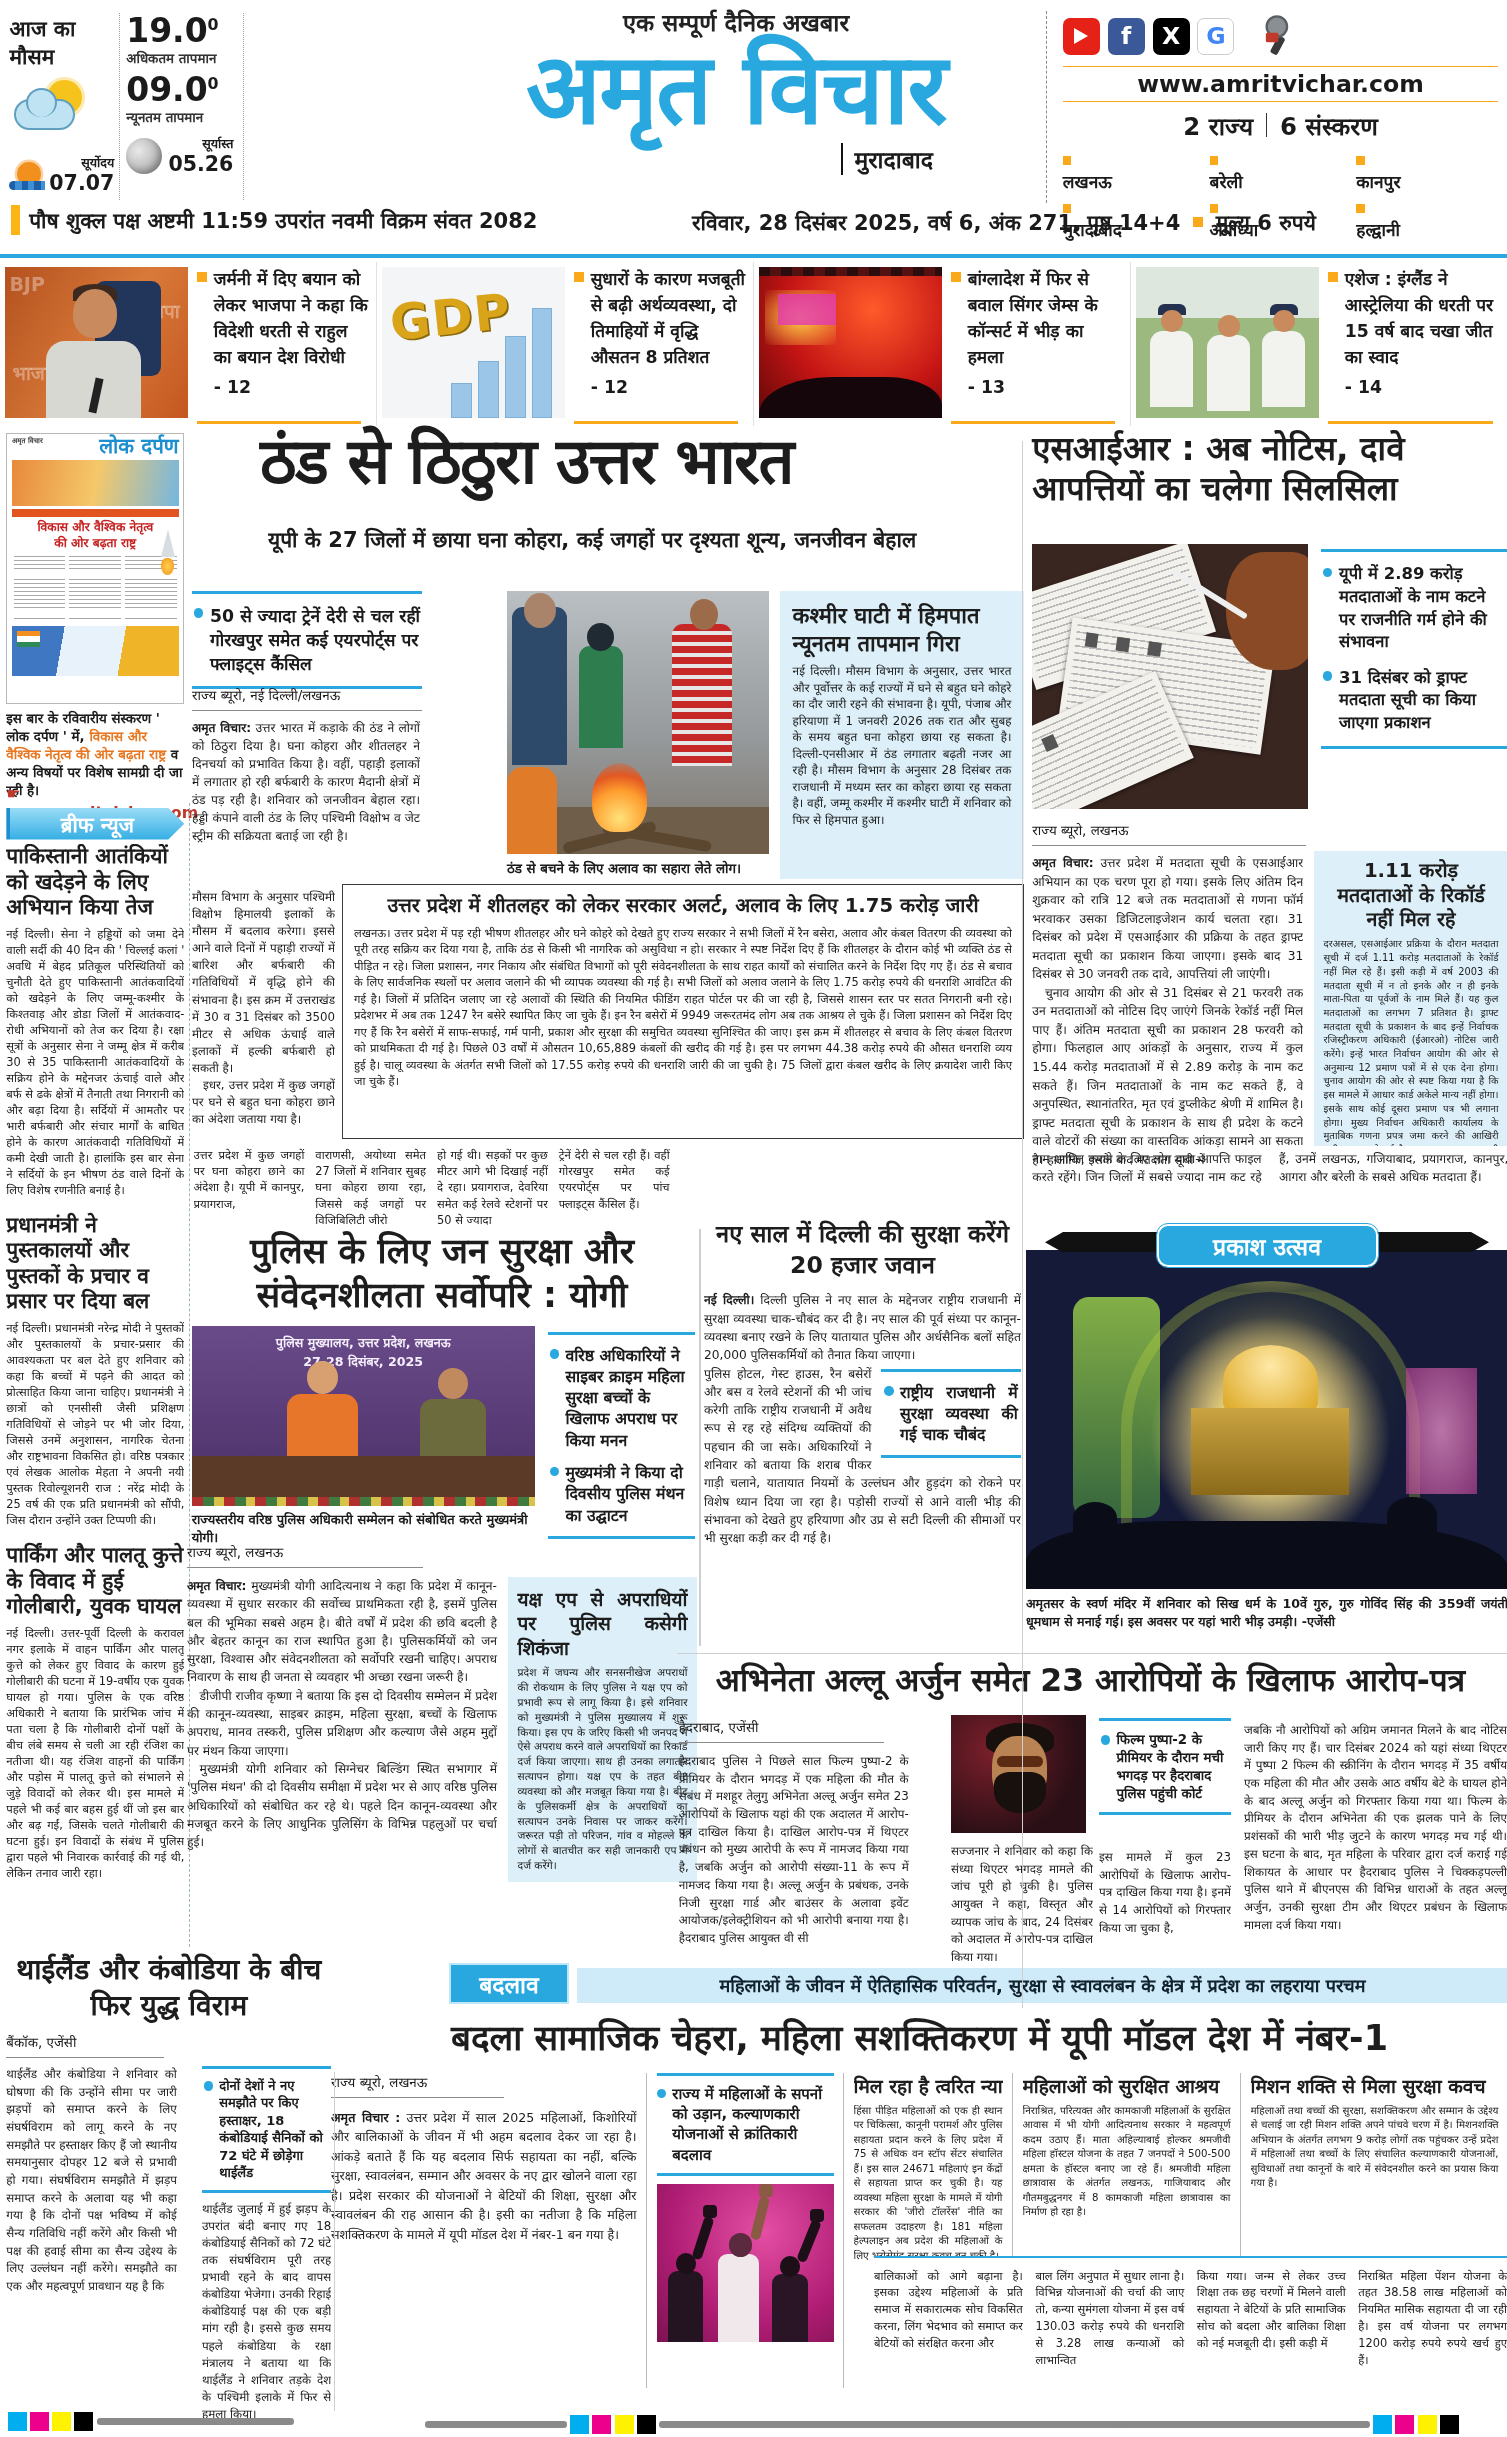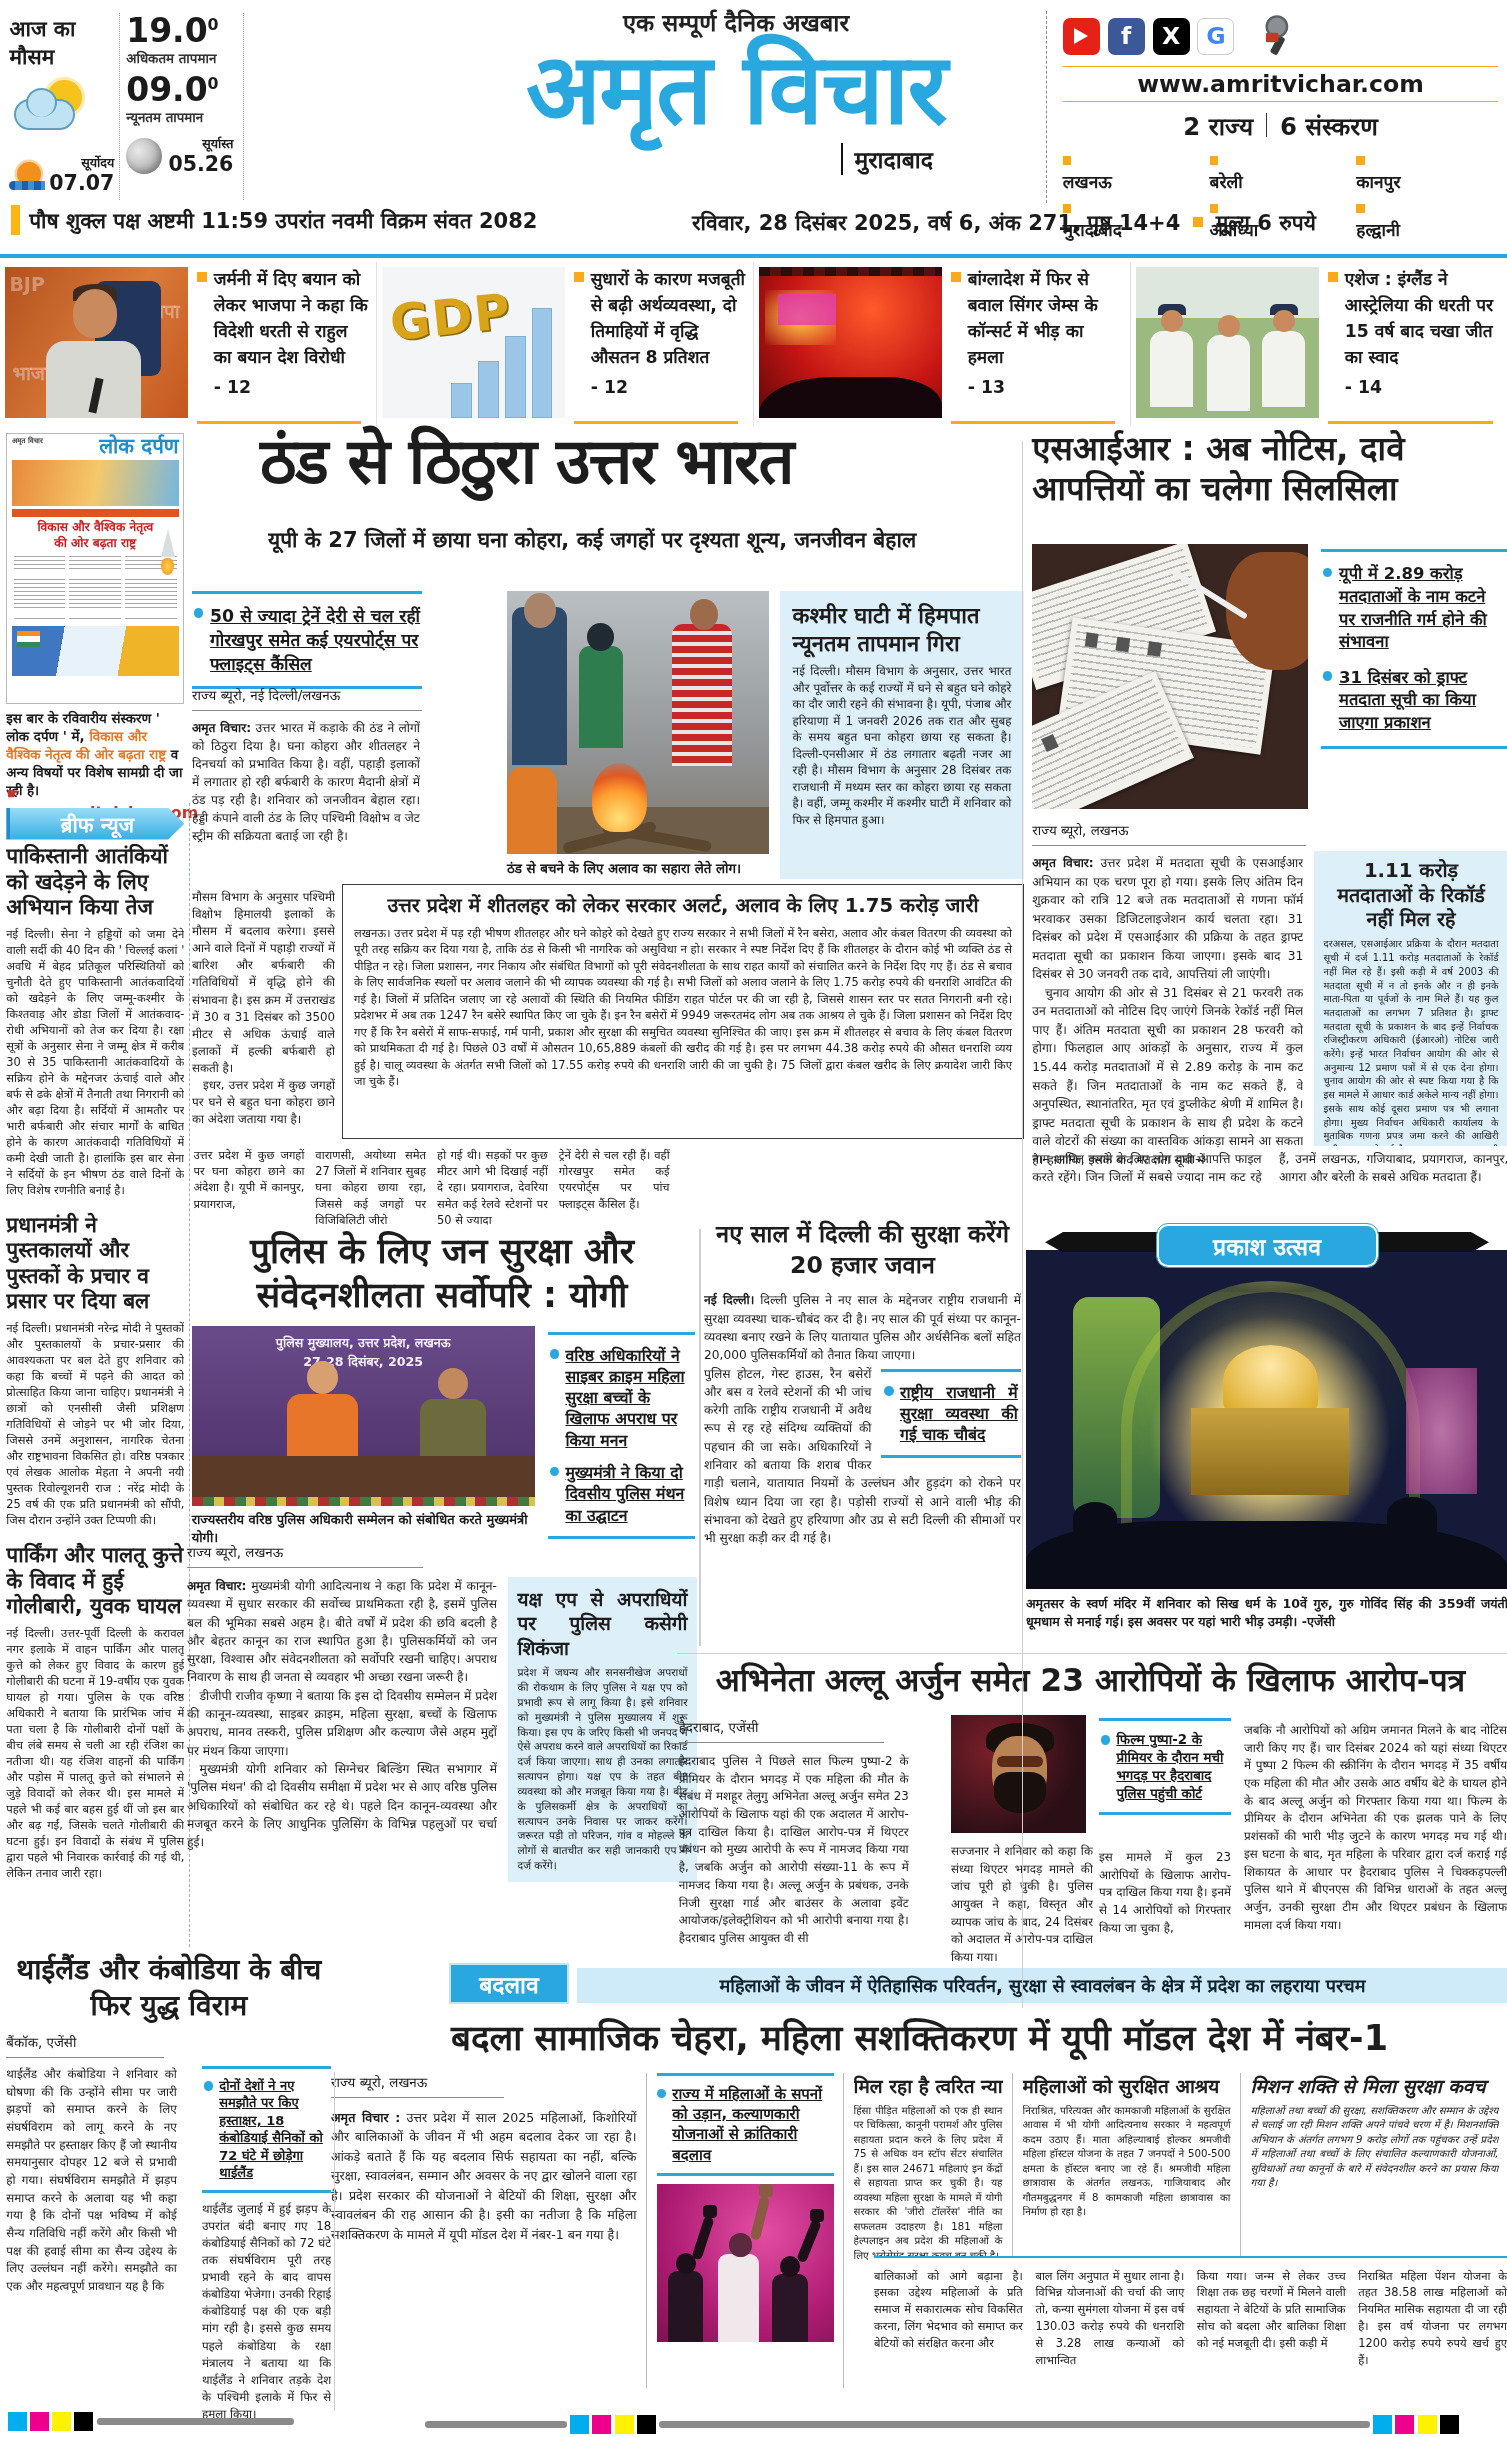--- a/index.html
+++ b/index.html
@@ -5,21 +5,21 @@
   * { margin:0; padding:0; box-sizing:border-box; }
   html,body { background:#e8e8e8; }
   body { font-family:"DejaVu Sans","Liberation Sans",sans-serif; }
   .page { position:relative; width:1508px; height:2438px; background:#fff; margin:0 auto; overflow:hidden; color:#1b1b1b; }
   .abs { position:absolute; }
   .jtext { text-align:justify; }
   .byline { font-weight:normal; font-size:13.4px; border-bottom:0.8px solid #8a8a8a; padding-bottom:6.3px; }
   .dot { width:9.5px; height:9.5px; border-radius:50%; background:#29a8df; flex:0 0 auto; margin-top:4.7px; }
   .osq { width:10.2px; height:10.2px; background:#f9a91a; flex:0 0 auto; margin-top:5.5px; }
   .bluebox { background:#ddf0fa; }
-  .rulebox { border-top:3.2px solid #29a8df; border-bottom:3.2px solid #29a8df;text-decoration:underline; }
+  .rulebox { border-top:3.2px solid #29a8df; border-bottom:3.2px solid #29a8df; }
   h1,h2,h3 { font-weight:bold; color:#1d1d1d; }
   .vline { position:absolute; width:0; }
   
   .weather { left:7.9px; top:12.6px; width:238px; height:187px; display:flex; }
   .wx-l { width:112px; border-right:1.6px dotted #9a9a9a; padding:1.6px 4.7px 0 1.6px; }
   .wx-r { width:124px; padding:0 6.3px; border-right:1.6px dotted #9a9a9a; }
   .wx-label { font-size:21px; font-weight:bold; }
   .cloudsun { position:relative; width:83px; height:65px; margin:7.9px 0 3.2px 4.7px; }
   .cs-sun { position:absolute; left:33px; top:1.6px; width:35px; height:35px; border-radius:50%; background:#f6c21c; box-shadow:0 0 0 3.2px rgba(246,194,28,.35); }
   .cs-cloud { position:absolute; left:0; top:20.5px; width:61px; height:31.5px; background:#bfe3f2; border-radius:17.3px; border:2.4px solid #5f9fbf; }
@@ -233,21 +233,21 @@
   .w-c1 { width:315px; padding-left:0; }
   .w-c1 .byline { width:173px; margin-bottom:9.5px; }
   .w-c1 p { font-size:12.6px; line-height:1.55; }
   .w-c2 { width:197px; }
   .w-bul { padding:7.9px 0; display:flex; gap:6.3px; font-size:15px; font-weight:bold; line-height:1.35; margin-bottom:7.9px; }
   .w-img { position:relative; width:100%; height:158px; overflow:hidden; background:radial-gradient(circle at 60% 30%, #e44fa4, #b01d74 60%, #7c1250); }
   .wi-f { position:absolute; bottom:0; border-radius:9.5px 9.5px 0 0; }
   .wi-head { position:absolute; border-radius:50%; background:#1d0f18; }
   .wi-arm { position:absolute; width:9.5px; height:44px; background:#1d0f18; border-radius:4.7px; }
   .wi-fist { position:absolute; width:14px; height:12.6px; background:#1d0f18; border-radius:3.9px; }
-  .w-c3 { width:169px; } .w-c4 { width:228px; } .w-c5 { width:268px;font-style:italic; }
+  .w-c3 { width:169px; } .w-c4 { width:228px; } .w-c5 { width:268px; }
   .w-c h3 { font-size:19px; margin-bottom:4.7px; white-space:nowrap; overflow:hidden; }
   .w-c .small { font-size:10.2px; line-height:1.42; height:211px; overflow:hidden; }
   .w-band { position:absolute; left:543px; top:293px; width:633px; height:162px; display:flex; gap:12.6px; border-top:2.4px solid #29a8df; padding-top:9.5px; background:#fff; }
   .w-band div { flex:1; font-size:11.4px; line-height:1.48; }
   
   .regrow { position:absolute; display:flex; align-items:center; gap:3.2px; }
   .regsq { width:19px; height:19px; }
   .regbar { height:6.3px; background:#8a8a8a; border-radius:3.2px; }
   .hairline { position:absolute; background:#cfcfcf; }
 </style>

